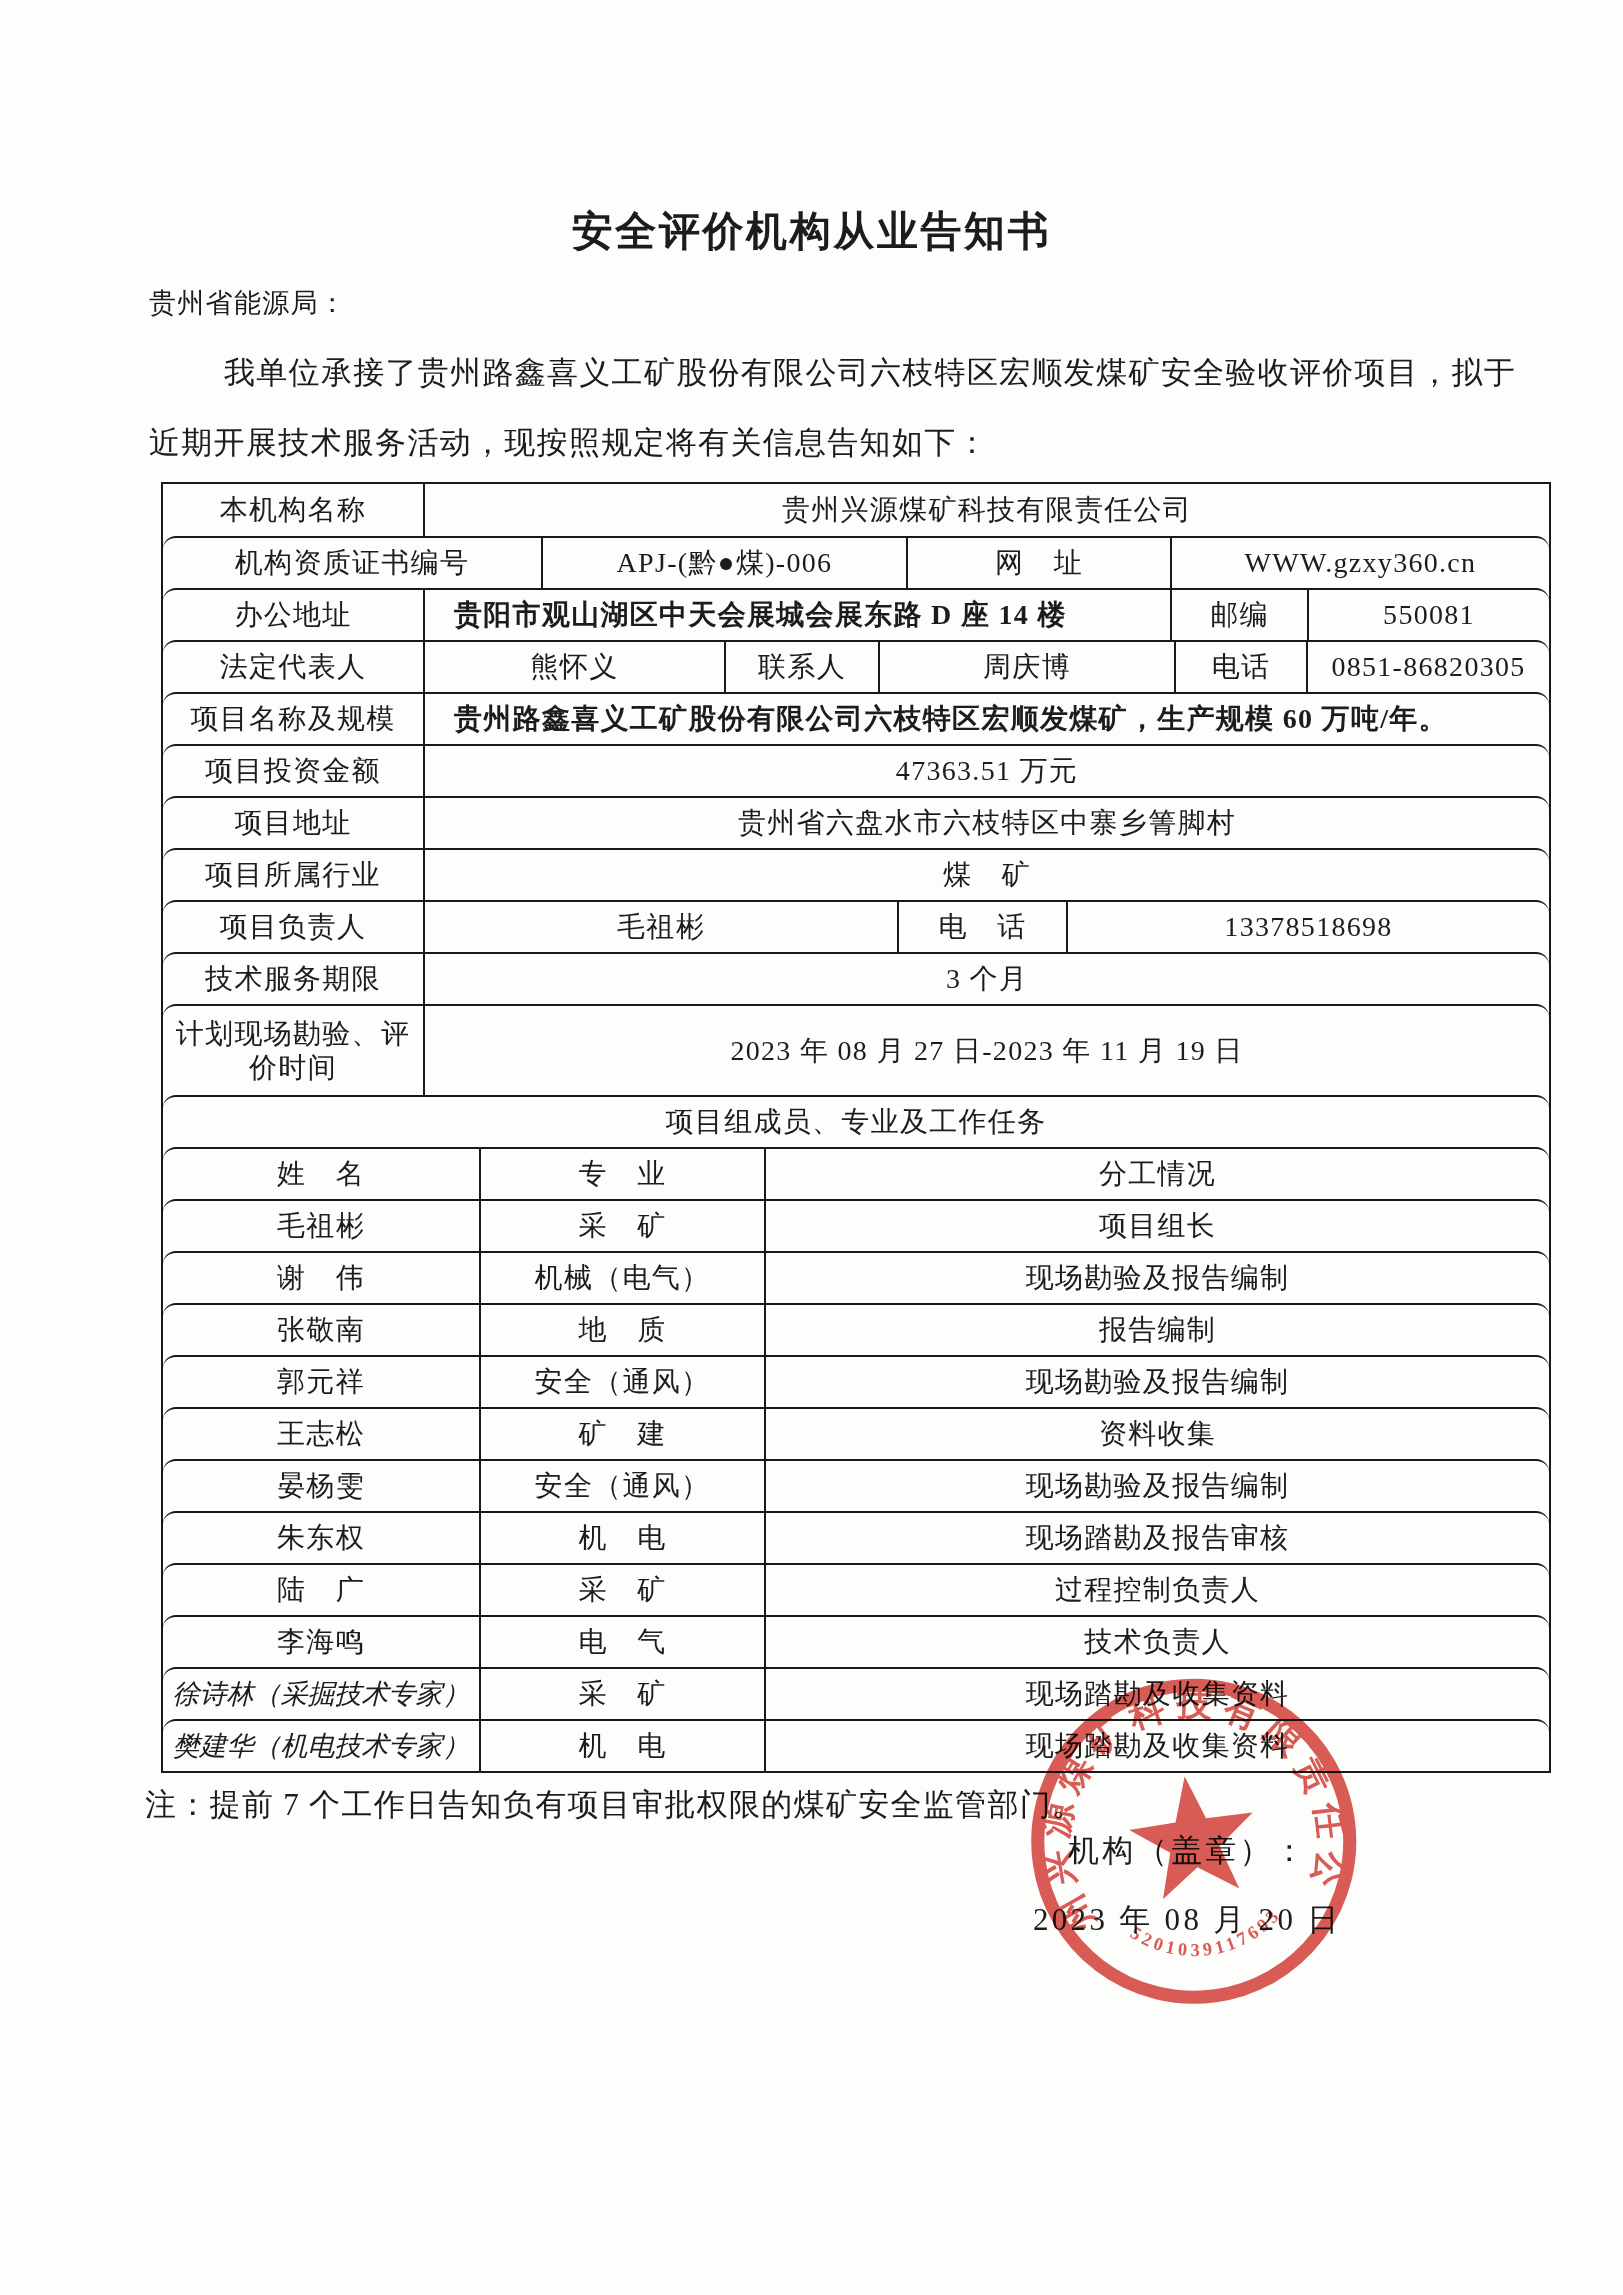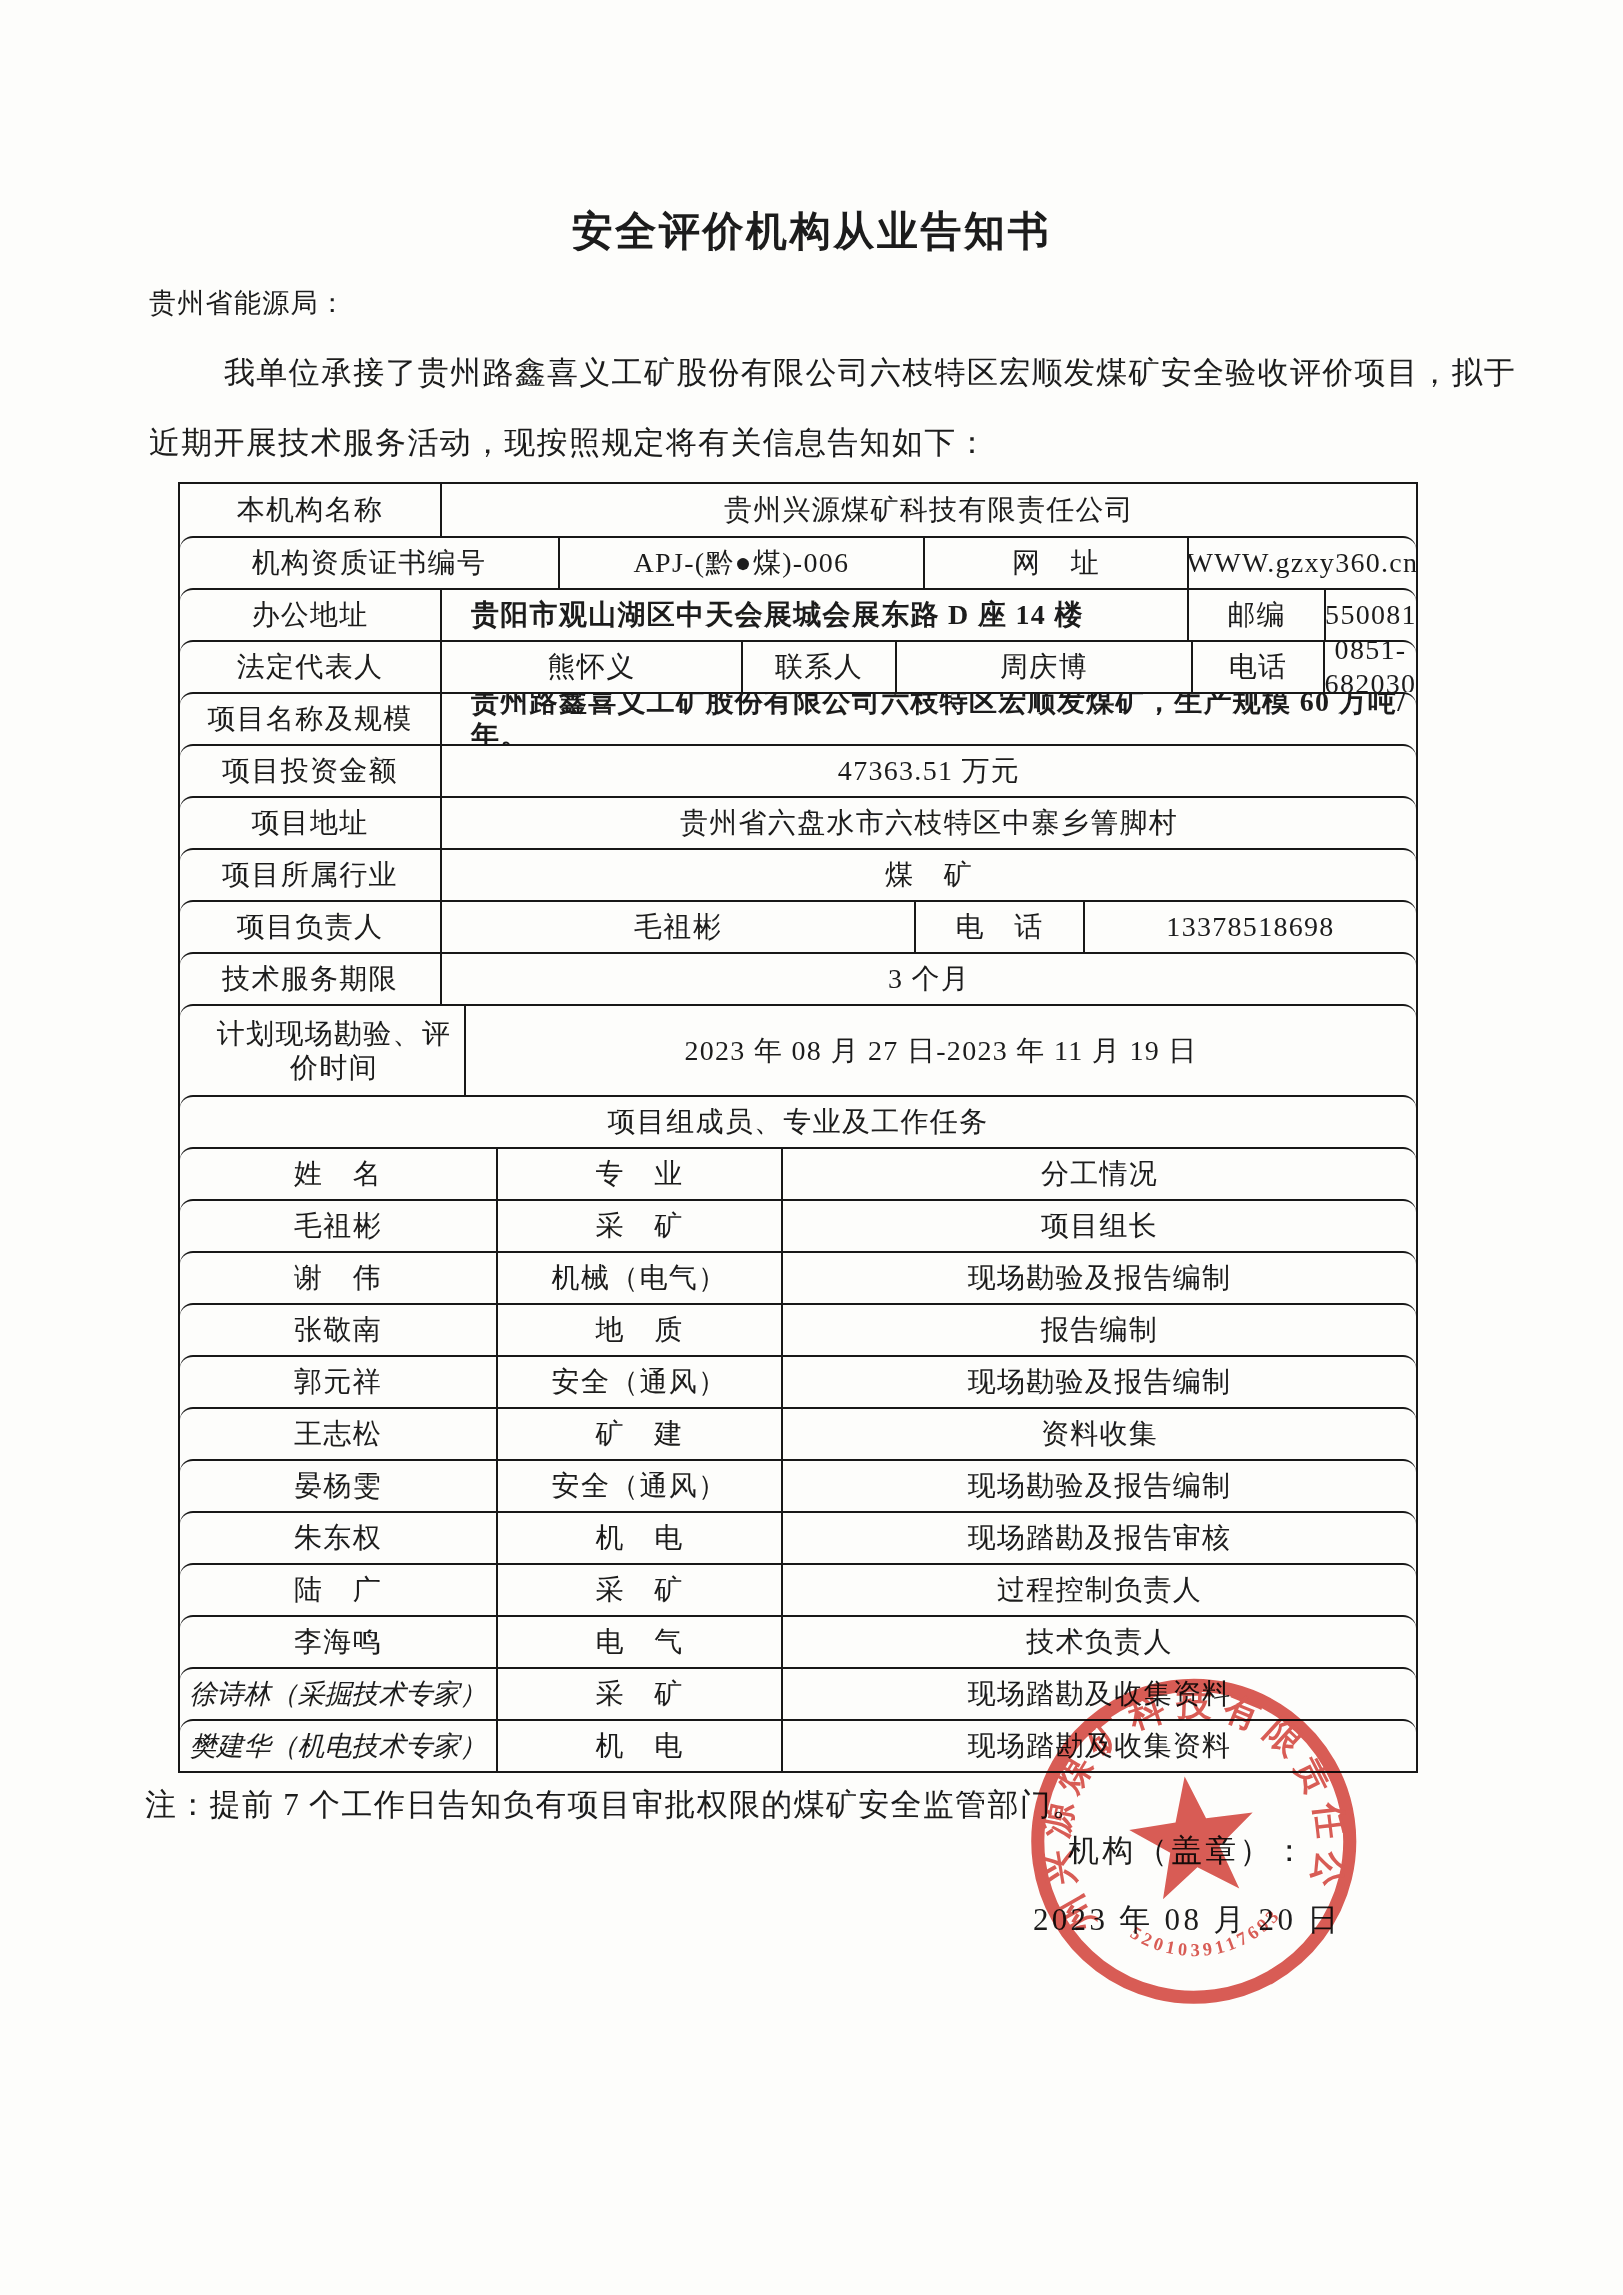--- a/index.html
+++ b/index.html
@@ -12,36 +12,36 @@
   .doc-title{
     position:absolute;top:204px;left:0;width:100%;
     text-align:center;font-size:41px;font-weight:bold;letter-spacing:2.6px;
   }
   .salutation{position:absolute;top:285px;left:149px;font-size:27px;letter-spacing:1.3px;}
   .para{position:absolute;font-size:31px;letter-spacing:1.3px;white-space:nowrap;}
   .para.l1{top:352px;left:224px;}
   .para.l2{top:422px;left:149px;}
 
   .tbl{
-    position:absolute;top:482px;left:178px;width:1240px;
+    position:absolute;top:482px;left:161px;width:1390px;
     border:2.6px solid #181818;box-sizing:border-box;font-size:28px;
   }
   .trow{display:flex;box-sizing:border-box;align-items:stretch;}
   .trow + .trow{border-top:2px solid #181818;border-radius:13px;}
   .h80{height:52px;}
   .h140{height:91px;}
   .cell{
     box-sizing:border-box;display:flex;align-items:center;justify-content:center;
     text-align:center;letter-spacing:1.3px;line-height:1.2;overflow:hidden;
   }
   .cell + .cell{border-left:2px solid #181818;}
   .grow{flex:1 1 auto;}
   .left{justify-content:flex-start;text-align:left;padding-left:29px;font-weight:bold;}
   .tight{letter-spacing:0;font-size:27px;font-style:italic;}
-  .wrap{white-space:normal;padding:0 9.2px;margin-left:24px;}
+  .wrap{white-space:normal;padding:0 9.2px;}
 
   .note{position:absolute;top:1784px;left:145px;font-size:31px;letter-spacing:1.3px;}
   .seal-caption{position:absolute;top:1830px;left:1068px;font-size:31px;letter-spacing:3.3px;}
   .seal-date{position:absolute;top:1899px;left:1033px;font-size:31px;letter-spacing:3.3px;}
 
   .stamp{
     position:absolute;left:1011px;top:1663px;width:367px;height:367px;
     transform:rotate(-8deg);opacity:0.88;mix-blend-mode:multiply;
     pointer-events:none;
   }

